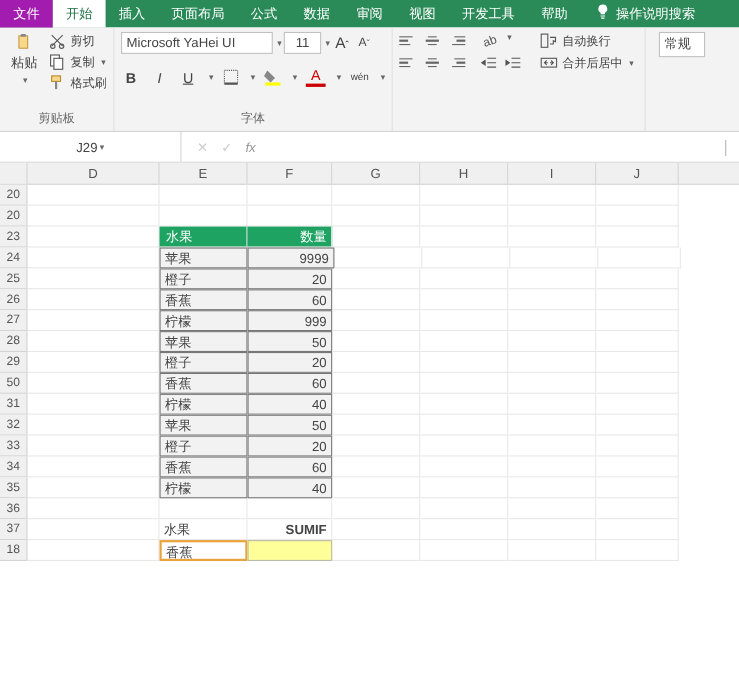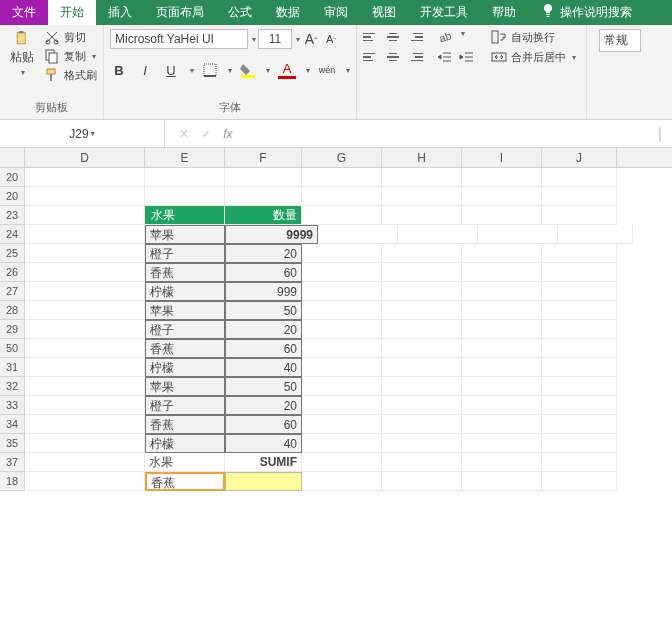--- a/index.html
+++ b/index.html
@@ -320,21 +320,21 @@
         <div class="cell data-hdr num" style="width: 77px;">数量</div>
         <div class="cell" style="width: 80px;"></div>
         <div class="cell" style="width: 80px;"></div>
         <div class="cell" style="width: 80px;"></div>
         <div class="cell" style="width: 75px;"></div>
       </div>
       <div class="row">
         <div class="rh">24</div>
         <div class="cell" style="width: 120px;"></div>
         <div class="cell data-cell" style="width: 80px;">苹果</div>
-        <div class="cell data-cell num" style="width: 93px; font-weight: bold;">9999</div>
+        <div class="cell data-cell num" style="width: 79px;">9999</div>
         <div class="cell" style="width: 80px;"></div>
         <div class="cell" style="width: 80px;"></div>
         <div class="cell" style="width: 80px;"></div>
         <div class="cell" style="width: 75px;"></div>
       </div>
       <div class="row">
         <div class="rh">25</div>
         <div class="cell" style="width: 120px;"></div>
         <div class="cell data-cell" style="width: 80px;">橙子</div>
         <div class="cell data-cell num" style="width: 77px;">20</div>
@@ -437,20 +437,30 @@
         <div class="rh">35</div>
         <div class="cell" style="width: 120px;"></div>
         <div class="cell data-cell" style="width: 80px;">柠檬</div>
         <div class="cell data-cell num" style="width: 77px;">40</div>
         <div class="cell" style="width: 80px;"></div>
         <div class="cell" style="width: 80px;"></div>
         <div class="cell" style="width: 80px;"></div>
         <div class="cell" style="width: 75px;"></div>
       </div>
       <div class="row">
+        <div class="rh">36</div>
+        <div class="cell" style="width: 120px;"></div>
+        <div class="cell" style="width: 80px;"></div>
+        <div class="cell" style="width: 77px;"></div>
+        <div class="cell" style="width: 80px;"></div>
+        <div class="cell" style="width: 80px;"></div>
+        <div class="cell" style="width: 80px;"></div>
+        <div class="cell" style="width: 75px;"></div>
+      </div>
+      <div class="row">
         <div class="rh">37</div>
         <div class="cell" style="width: 120px;"></div>
         <div class="cell" style="width: 80px;">水果</div>
         <div class="cell sumif-label" style="width: 77px;">SUMIF</div>
         <div class="cell" style="width: 80px;"></div>
         <div class="cell" style="width: 80px;"></div>
         <div class="cell" style="width: 80px;"></div>
         <div class="cell" style="width: 75px;"></div>
       </div>
       <div class="row">

